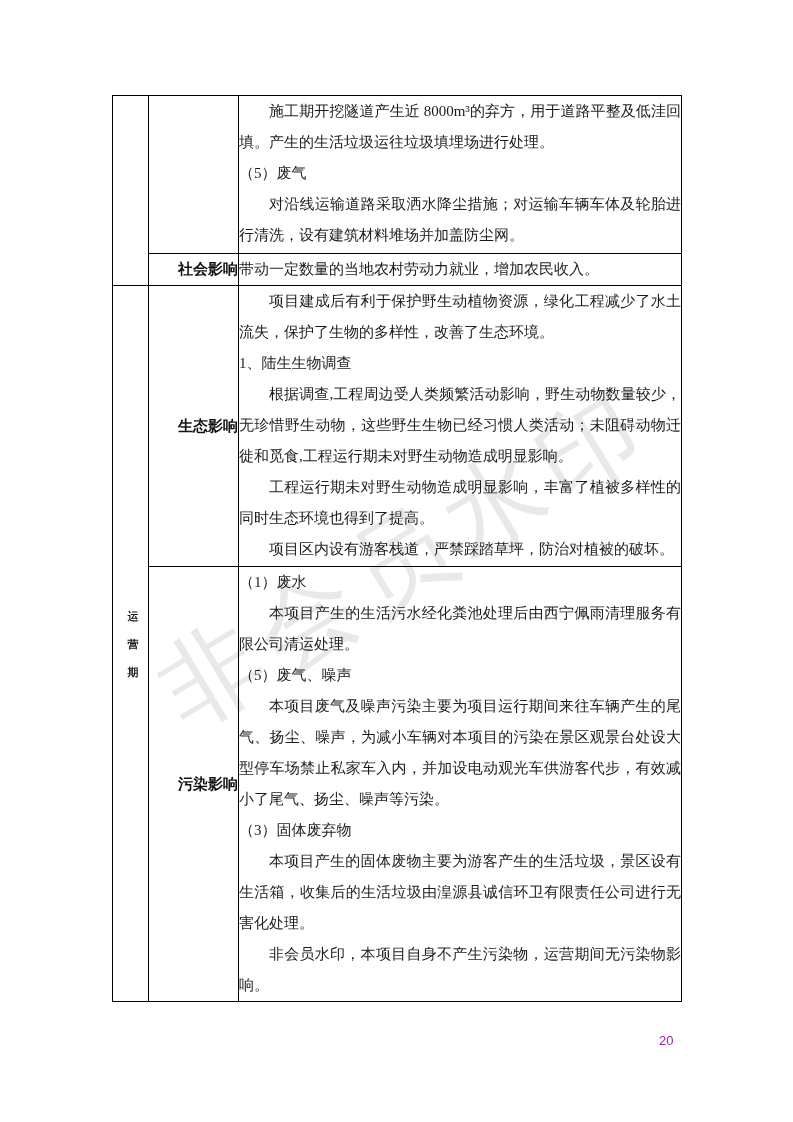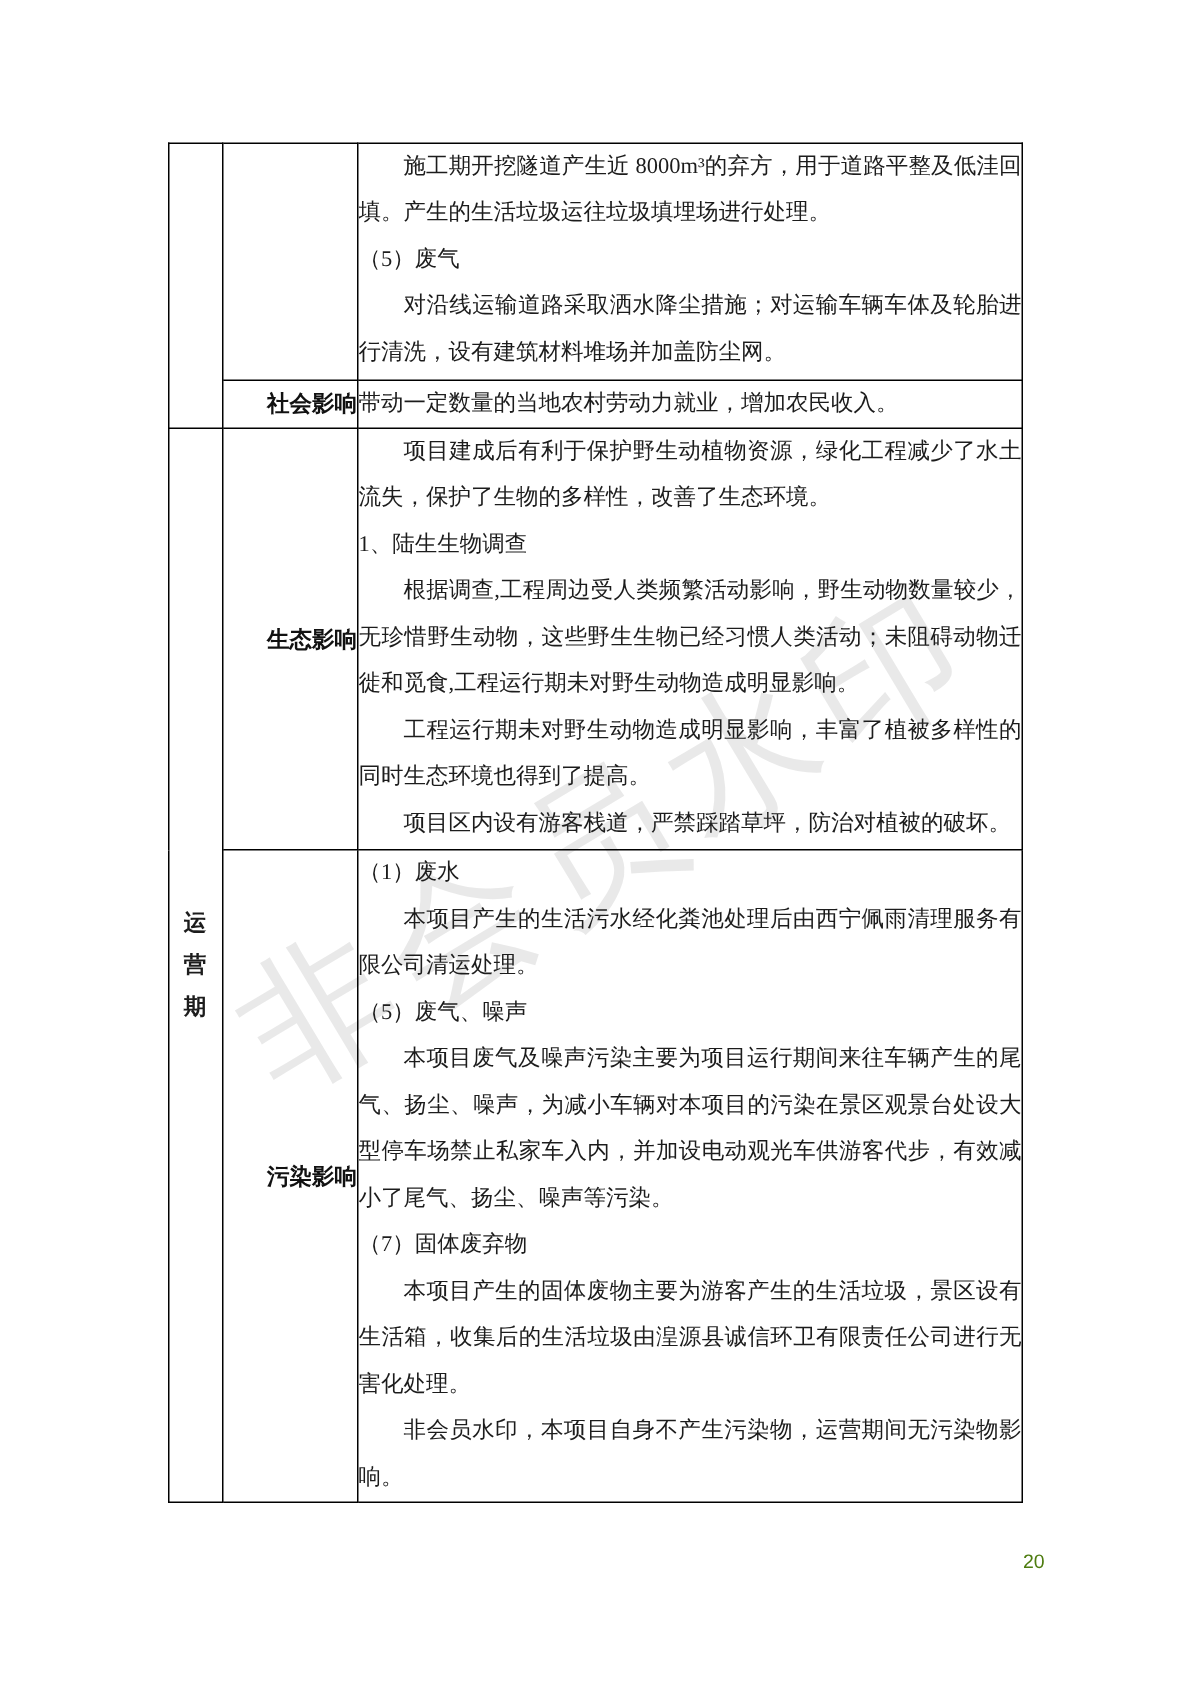--- a/index.html
+++ b/index.html
@@ -49,25 +49,25 @@
     padding: 0;
   }
   .period-cell {
     width: 36px;
     text-align: center;
     vertical-align: middle;
   }
   .period-label {
     width: 16px;
     margin: 0 auto;
-    font-size: 15px;
+    font-size: 11px;
     font-weight: bold;
     line-height: 28px;
     word-break: break-all;
-    text-align: left;
+    text-align: right;
   }
   .category-cell {
     width: 90px;
     text-align: right;
     vertical-align: middle;
     font-size: 15px;
     font-weight: bold;
     color: #111;
   }
   .content-cell {
@@ -80,25 +80,25 @@
     margin: 0;
     font-size: 15px;
     line-height: 31px;
     text-align: justify;
     color: #1c1c1c;
   }
   .para.indent { text-indent: 2em; }
   .para.bold { font-weight: normal; }
   .page-number {
     position: absolute;
-    left: 682px;
+    left: 659px;
     top: 1033px;
     font-size: 13px;
     font-family: "Liberation Sans", sans-serif;
-    color: #4d7c0f;
+    color: #a21caf;
     z-index: 2;
   }
 </style>
 </head>
 <body>
 
 <div class="page">
   <div class="watermark">非会员水印</div>
   <table class="doc-table">
     <colgroup>
@@ -137,21 +137,21 @@
             <p class="para indent">项目区内设有游客栈道，严禁踩踏草坪，防治对植被的破坏。</p>
           </td>
         </tr>
         <tr style="height: 407px;">
           <td class="category-cell">污染影响</td>
           <td class="content-cell">
             <p class="para bold">（1）废水</p>
             <p class="para indent">本项目产生的生活污水经化粪池处理后由西宁佩雨清理服务有限公司清运处理。</p>
             <p class="para bold">（5）废气、噪声</p>
             <p class="para indent">本项目废气及噪声污染主要为项目运行期间来往车辆产生的尾气、扬尘、噪声，为减小车辆对本项目的污染在景区观景台处设大型停车场禁止私家车入内，并加设电动观光车供游客代步，有效减小了尾气、扬尘、噪声等污染。</p>
-            <p class="para bold">（7）固体废弃物</p>
+            <p class="para bold">（3）固体废弃物</p>
             <p class="para indent">本项目产生的固体废物主要为游客产生的生活垃圾，景区设有生活箱，收集后的生活垃圾由湟源县诚信环卫有限责任公司进行无害化处理。</p>
             <p class="para indent">非会员水印，本项目自身不产生污染物，运营期间无污染物影响。</p>
           </td>
         </tr>
       </tbody>
   </table>
   <div class="page-number">20</div>
 </div>
 
 </body></html>

